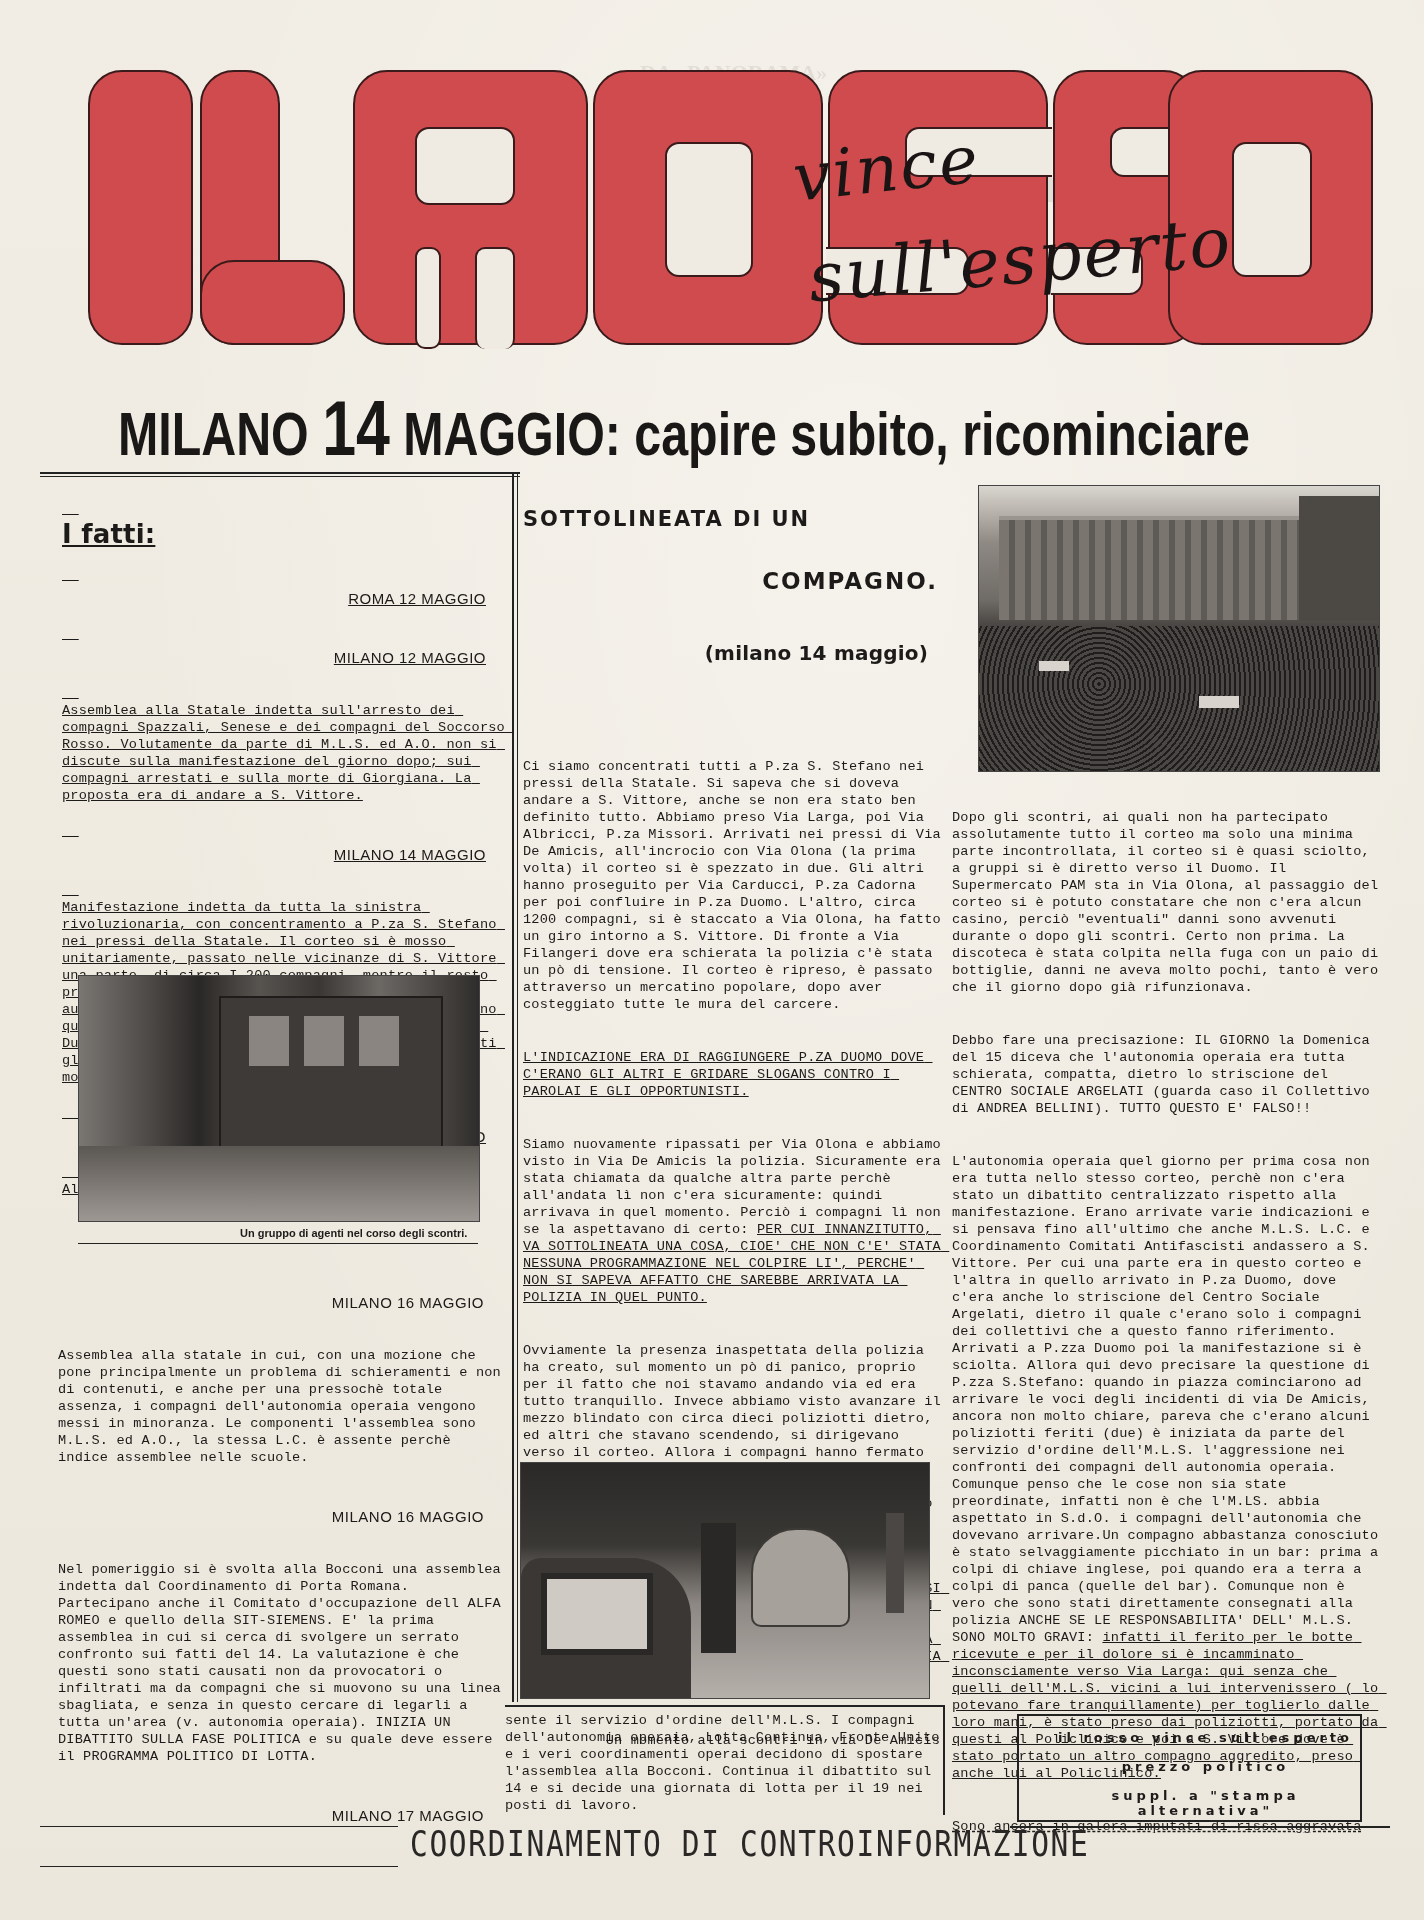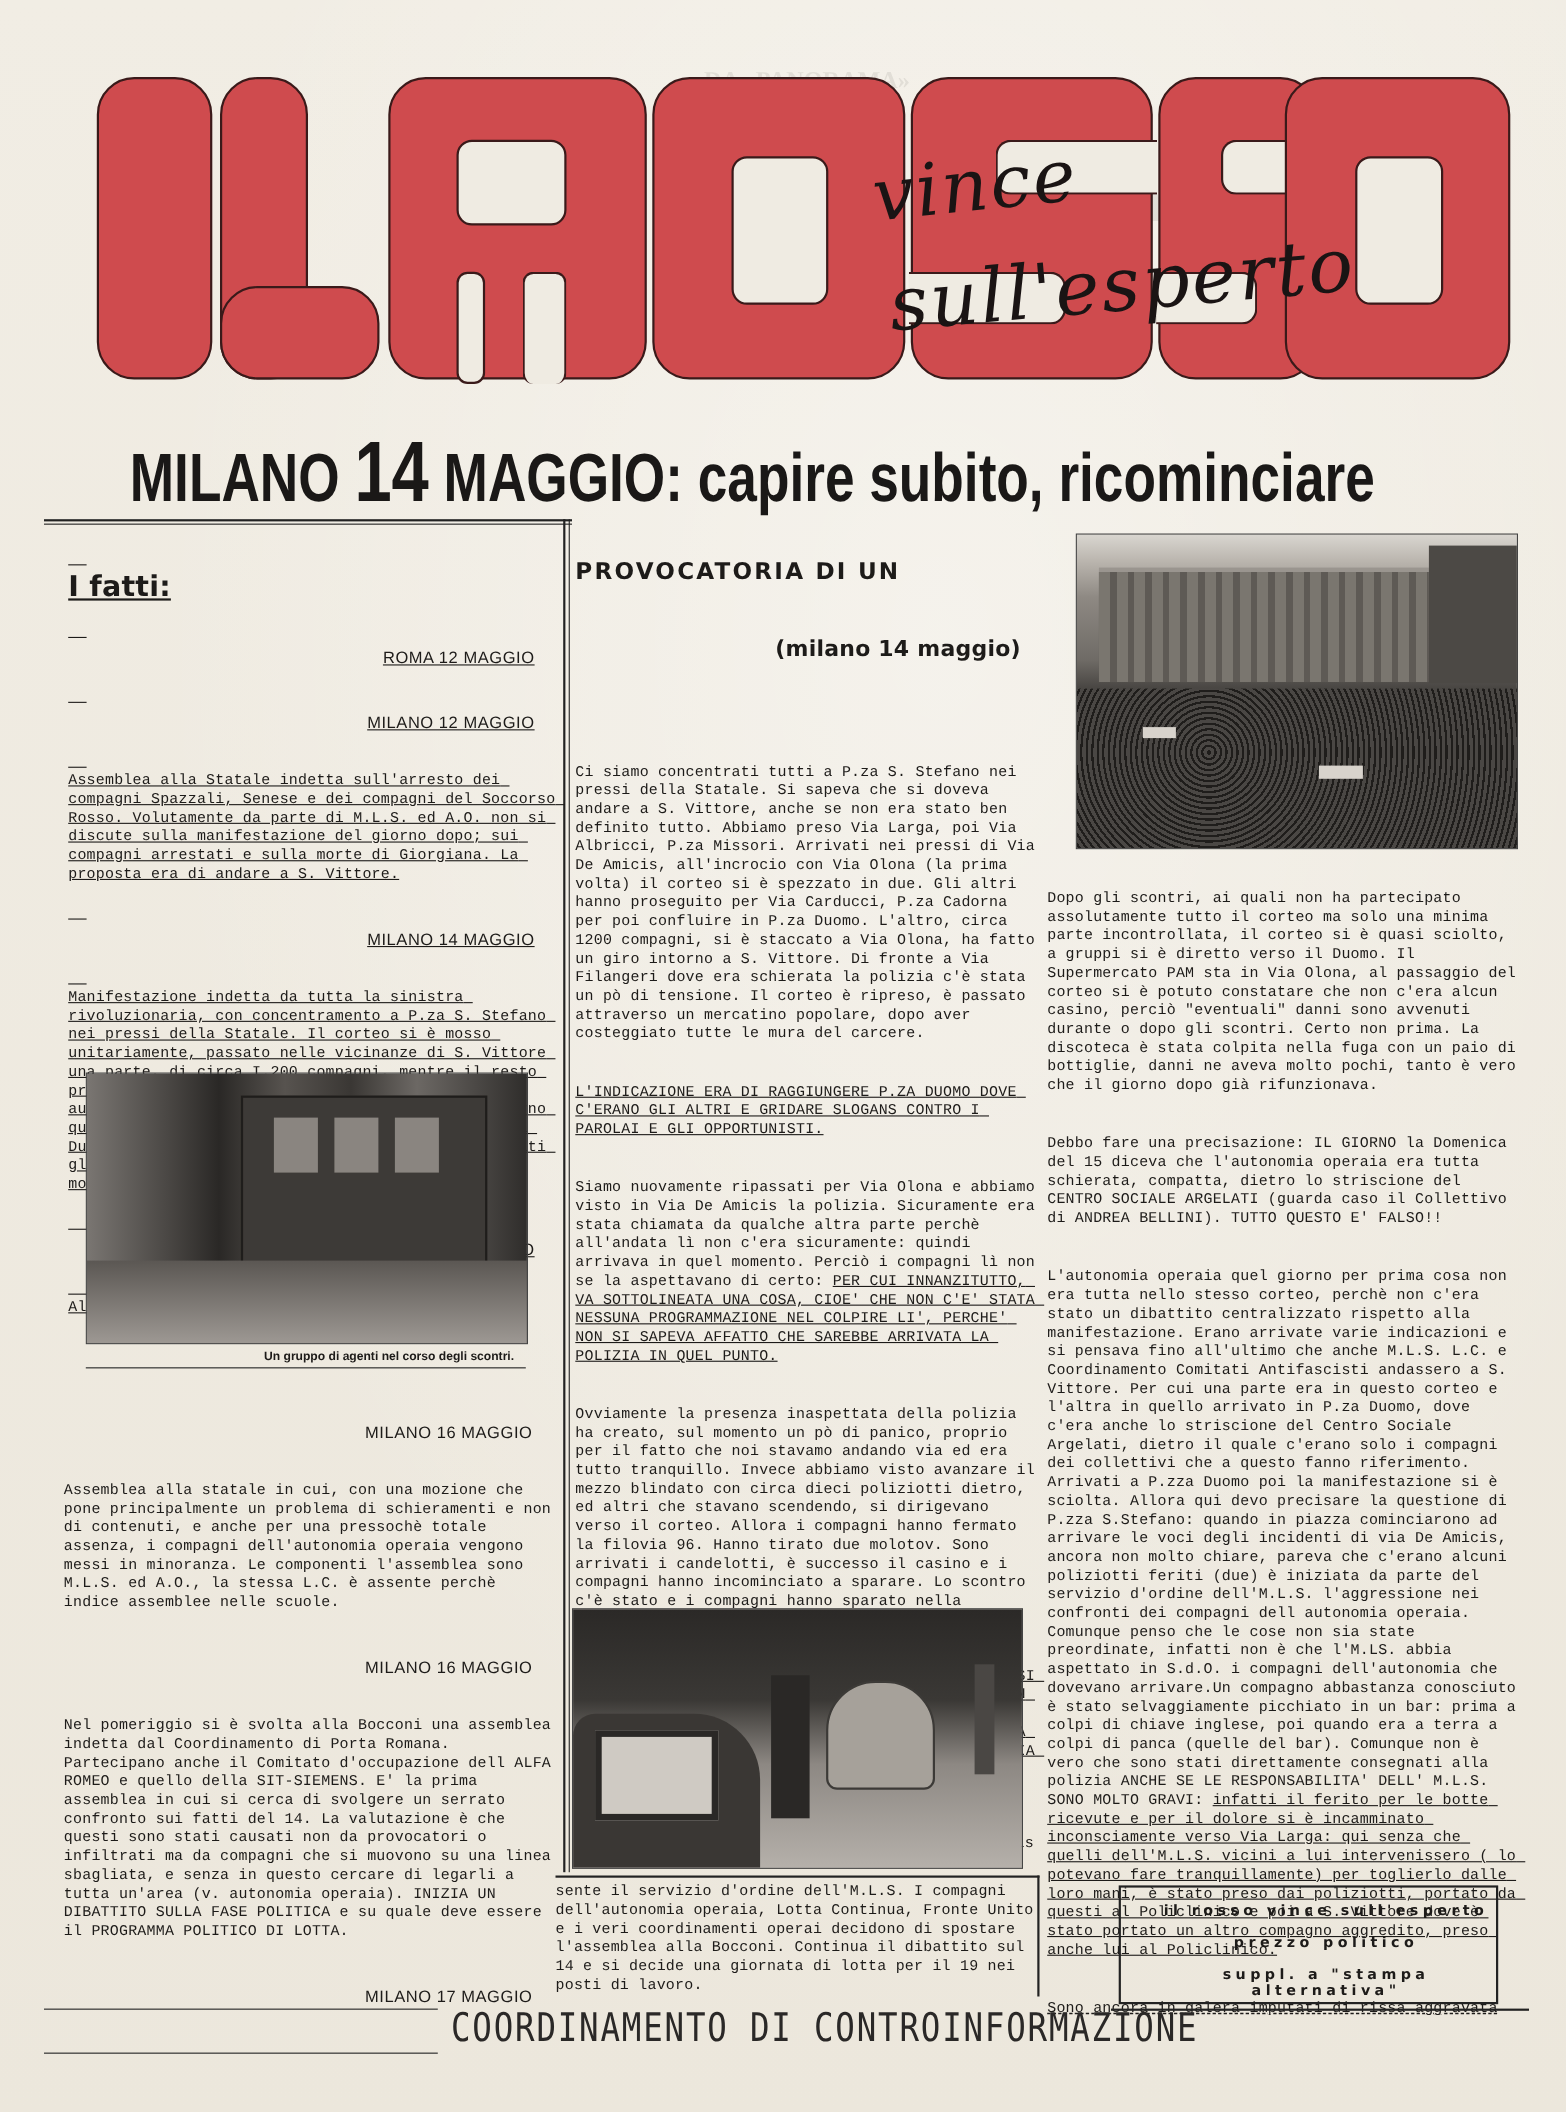--- a/index.html
+++ b/index.html
@@ -105,21 +105,22 @@
 <div class="col" style="left:58px;top:1250px;width:450px;">
   <div class="dateline" style="margin-top:10px;">MILANO 16 MAGGIO</div>
   <div class="para">Assemblea alla statale in cui, con una mozione che pone principalmente un problema di schieramenti e non di contenuti, e anche per una pressochè totale assenza, i compagni dell'autonomia operaia vengono messi in minoranza. Le componenti l'assemblea sono M.L.S. ed A.O., la stessa L.C. è assente perchè indice assemblee nelle scuole.</div>
   <div class="dateline">MILANO 16 MAGGIO</div>
   <div class="para">Nel pomeriggio si è svolta alla Bocconi una assemblea indetta dal Coordinamento di Porta Romana. Partecipano anche il Comitato d'occupazione dell ALFA ROMEO e quello della SIT-SIEMENS. E' la prima assemblea in cui si cerca di svolgere un serrato confronto sui fatti del 14. La valutazione è che questi sono stati causati non da provocatori o infiltrati ma da compagni che si muovono su una linea sbagliata, e senza in questo cercare di legarli a tutta un'area (v. autonomia operaia). INIZIA UN DIBATTITO SULLA FASE POLITICA e su quale deve essere il PROGRAMMA POLITICO DI LOTTA.</div>
   <div class="dateline">MILANO 17 MAGGIO</div>
   
 </div>
 
 <div class="col" style="left:523px;top:472px;width:425px;">
-  <div class="section-title" style="font-size:21px;line-height:26px;letter-spacing:2px;white-space:normal;">PROVOCATORIA  DI  UN</div>
+  <div class="section-title" style="font-size:21px;line-height:26px;letter-spacing:2px;white-space:normal;">SOTTOLINEATA  DI  UN</div>
+  <div class="section-title" style="font-size:23px;line-height:30px;letter-spacing:2px;text-align:right;padding-right:10px;white-space:normal;">COMPAGNO.</div>
   <div class="section-title" style="font-size:20px;line-height:30px;text-align:right;padding-right:20px;margin-top:8px;white-space:normal;">(milano 14 maggio)</div>
   <div style="height:22px;"></div>
   <div class="para">Ci siamo concentrati tutti a P.za S. Stefano nei pressi della Statale. Si sapeva che si doveva andare a S. Vittore, anche se non era stato ben definito tutto. Abbiamo preso Via Larga, poi Via Albricci, P.za Missori. Arrivati nei pressi di Via De Amicis, all'incrocio con Via Olona (la prima volta) il corteo si è spezzato in due. Gli altri hanno proseguito per Via Carducci, P.za Cadorna per poi confluire in P.za Duomo. L'altro, circa 1200 compagni, si è staccato a Via Olona, ha fatto un giro intorno a S. Vittore. Di fronte a Via Filangeri dove era schierata la polizia c'è stata un pò di tensione. Il corteo è ripreso, è passato attraverso un mercatino popolare, dopo aver costeggiato tutte le mura del carcere.</div>
   <div class="para ul">L'INDICAZIONE ERA DI RAGGIUNGERE P.ZA DUOMO DOVE C'ERANO GLI ALTRI E GRIDARE SLOGANS CONTRO I PAROLAI E GLI OPPORTUNISTI.</div>
   <div class="para"><span>Siamo nuovamente ripassati per Via Olona e abbiamo visto in Via De Amicis la polizia. Sicuramente era stata chiamata da qualche altra parte perchè all'andata lì non c'era sicuramente: quindi arrivava in quel momento. Perciò i compagni lì non se la aspettavano di certo: </span><span class="ul">PER CUI INNANZITUTTO, VA SOTTOLINEATA UNA COSA, CIOE' CHE NON C'E' STATA NESSUNA PROGRAMMAZIONE NEL COLPIRE LI', PERCHE' NON SI SAPEVA AFFATTO CHE SAREBBE ARRIVATA LA POLIZIA IN QUEL PUNTO.</span></div>
   <div class="para"><span>Ovviamente la presenza inaspettata della polizia ha creato, sul momento un pò di panico, proprio per il fatto che noi stavamo andando via ed era tutto tranquillo. Invece abbiamo visto avanzare il mezzo blindato con circa dieci poliziotti dietro, ed altri che stavano scendendo, si dirigevano verso il corteo. Allora i compagni hanno fermato la filovia 96. Hanno tirato due molotov. Sono arrivati i candelotti, è successo il casino e i compagni hanno incominciato a sparare. Lo scontro c'è stato e i compagni hanno sparato nella ritirata. </span><span class="ul">RIPETO ERAVAMO DECISI AD ANDARE A S. VITTORE. SE LA POLIZIA CI VOLEVA RESPINGERE, AVREMMO RISPOSTO MINIMAMENTE E POI CI SAREMMO DISPERSI. QUANDO SIAMO ARRIVATI A VIA FILANGERI SI AVEVA PAURA CHE LA POLIZIA ATTACCASSE. INVECE NON CI E' STATO NULLA, ALLORA ABBIAMO CONTINUATO IL CORTEO E L'INDICAZIONE ERA PRECISA: ANDARE A P.ZA DUOMO E I COMPAGNI ERANO TRANQUILLI, BUTTAVANO VIA I SASSI.</span></div>
   <div style="text-align:right;margin-top:14px;padding-right:8px;">Un momento alla scontri in via De Amicis</div>
 </div>
 
 <div class="photo" style="left:520px;top:1462px;width:408px;height:235px;background:

